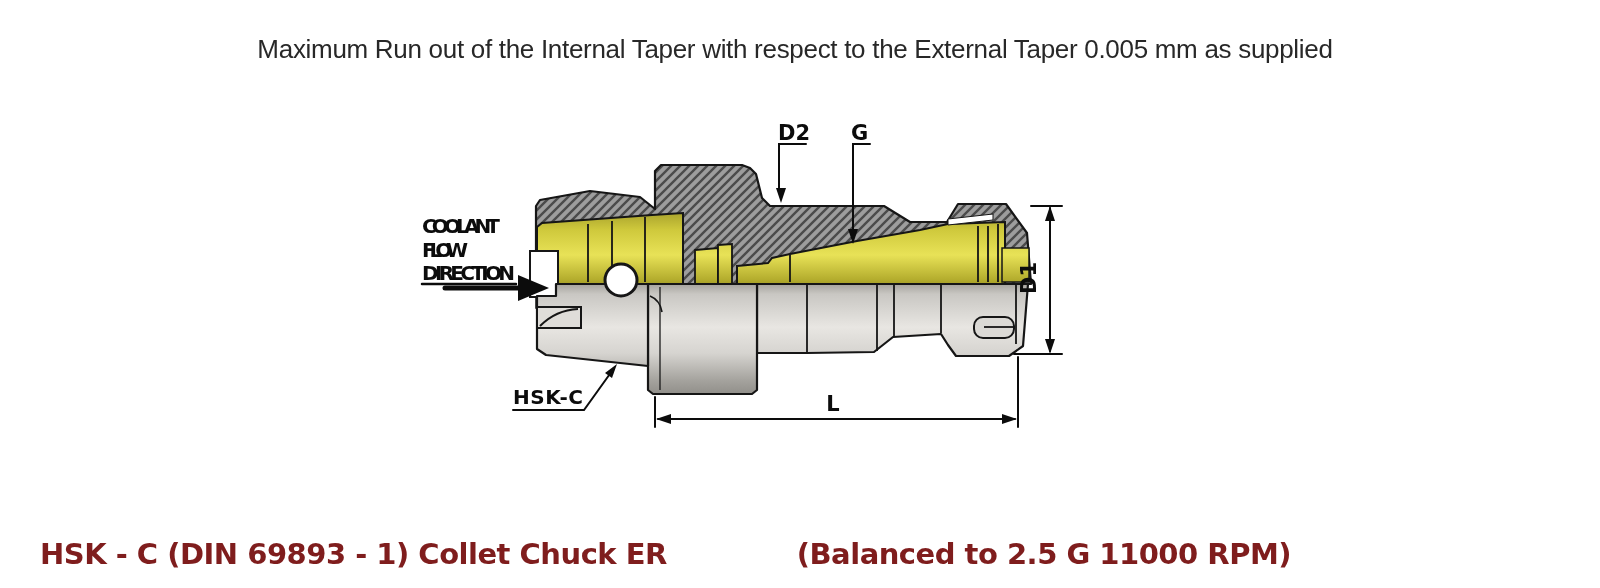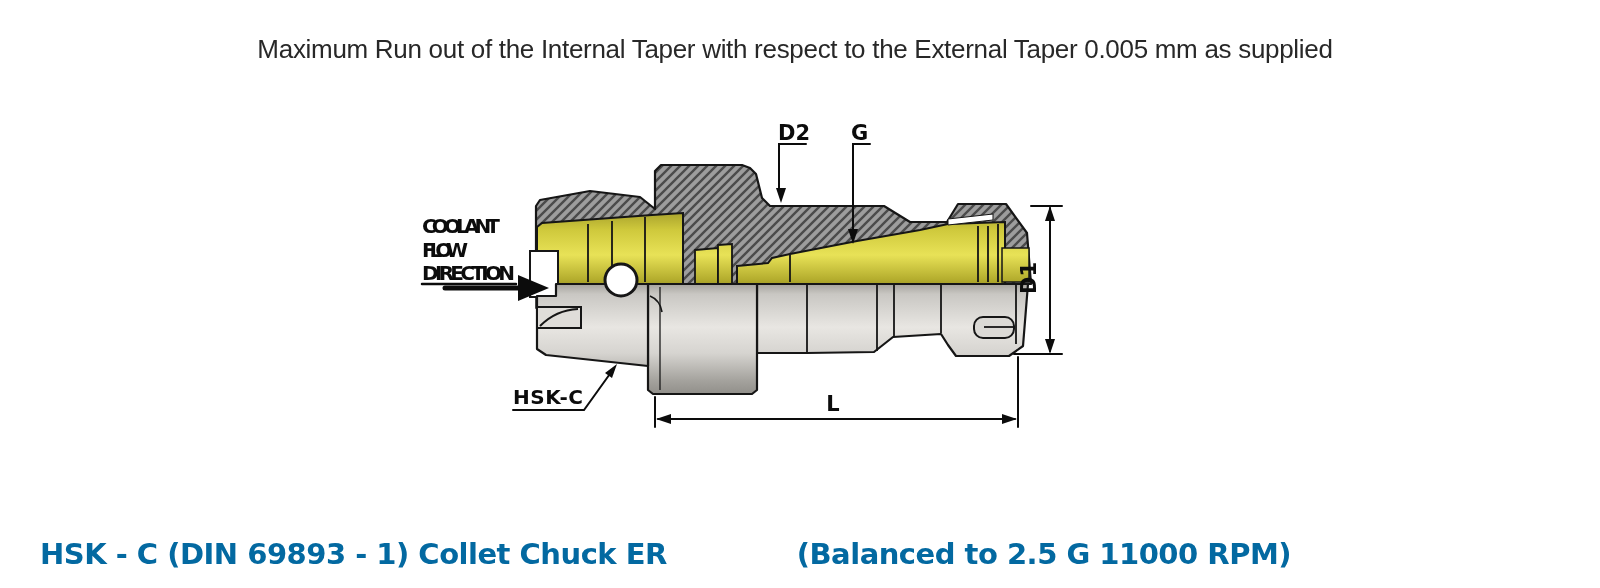--- a/index.html
+++ b/index.html
@@ -13,21 +13,21 @@
     font-family:"Liberation Sans",sans-serif;
     font-size:26px;letter-spacing:-0.3px;color:#282828;
     transform:translateX(-5px);
     white-space:nowrap;
   }
   .drawing-svg{position:absolute;left:0;top:0;}
   .title-left,.title-right{
     position:absolute;top:537px;
     font-family:"DejaVu Sans",sans-serif;
     font-weight:bold;font-size:29px;letter-spacing:-0.5px;
-    color:#0369a1;white-space:nowrap;
+    color:#7f1d1d;white-space:nowrap;
   }
   .title-left{left:40px;}
   .title-right{right:97px;}
   svg text{font-family:"DejaVu Sans",sans-serif;font-weight:bold;fill:#0c0c0c;}
 </style>
 </head>
 <body>
 
 <div class="stage">
 

